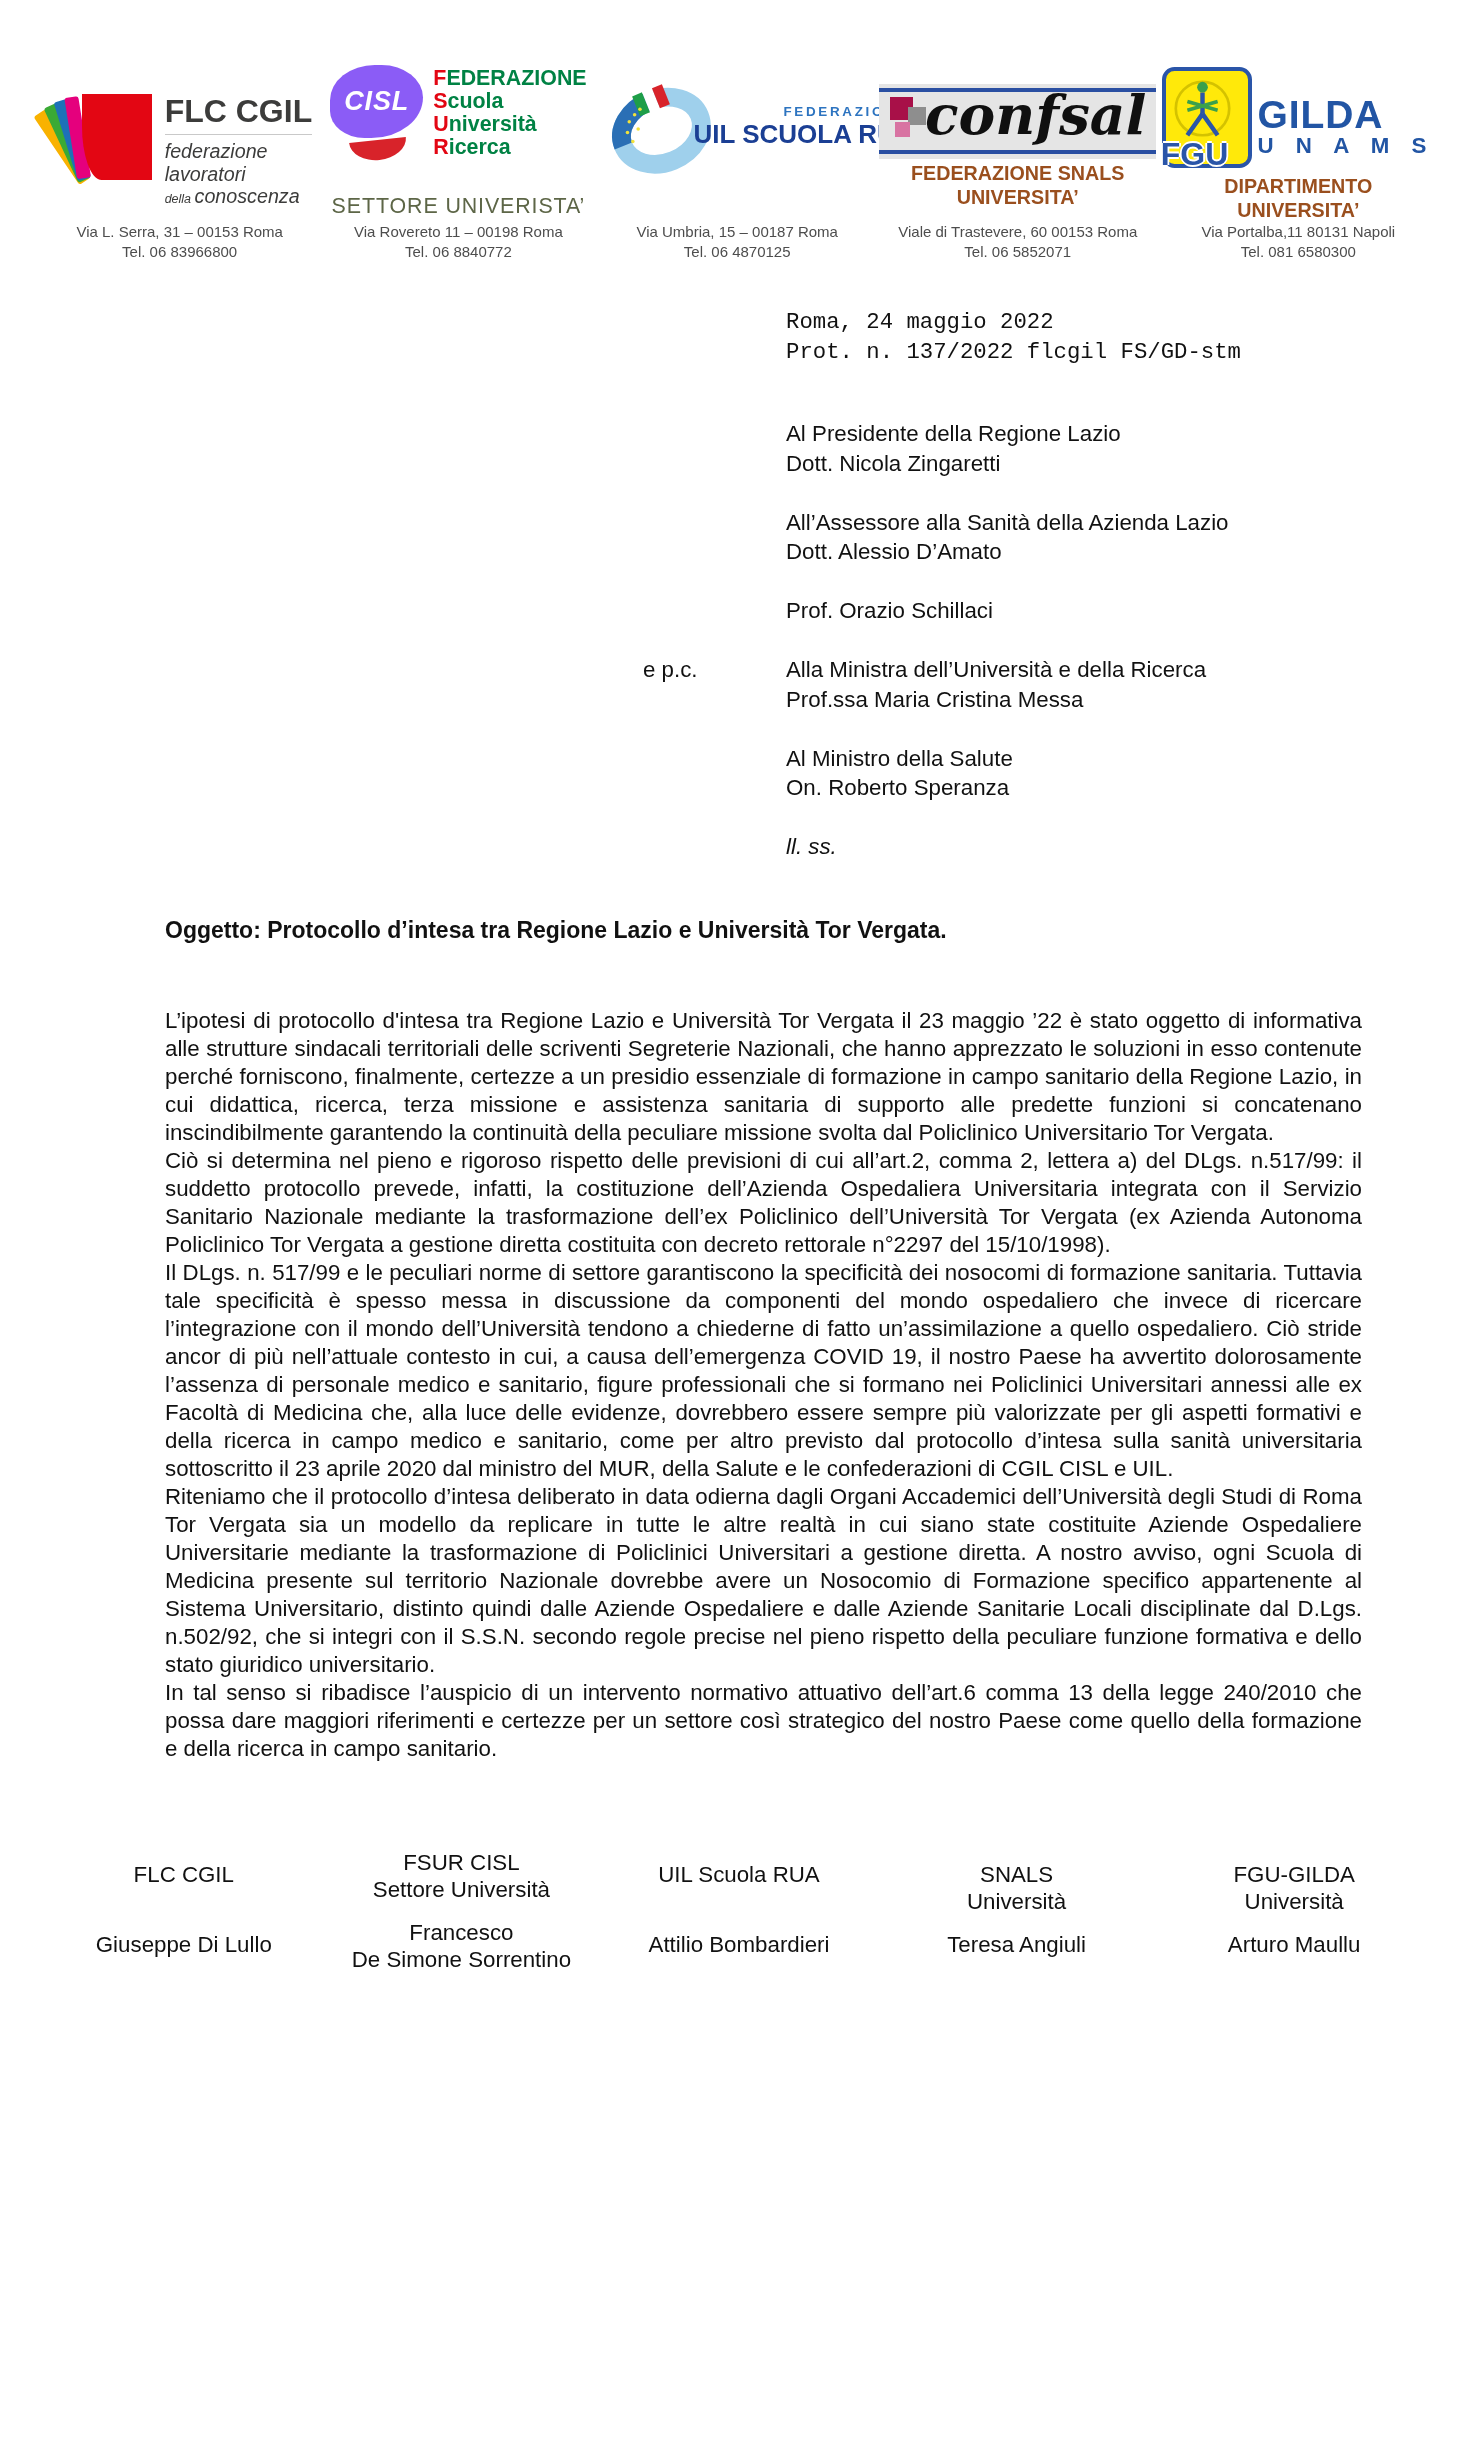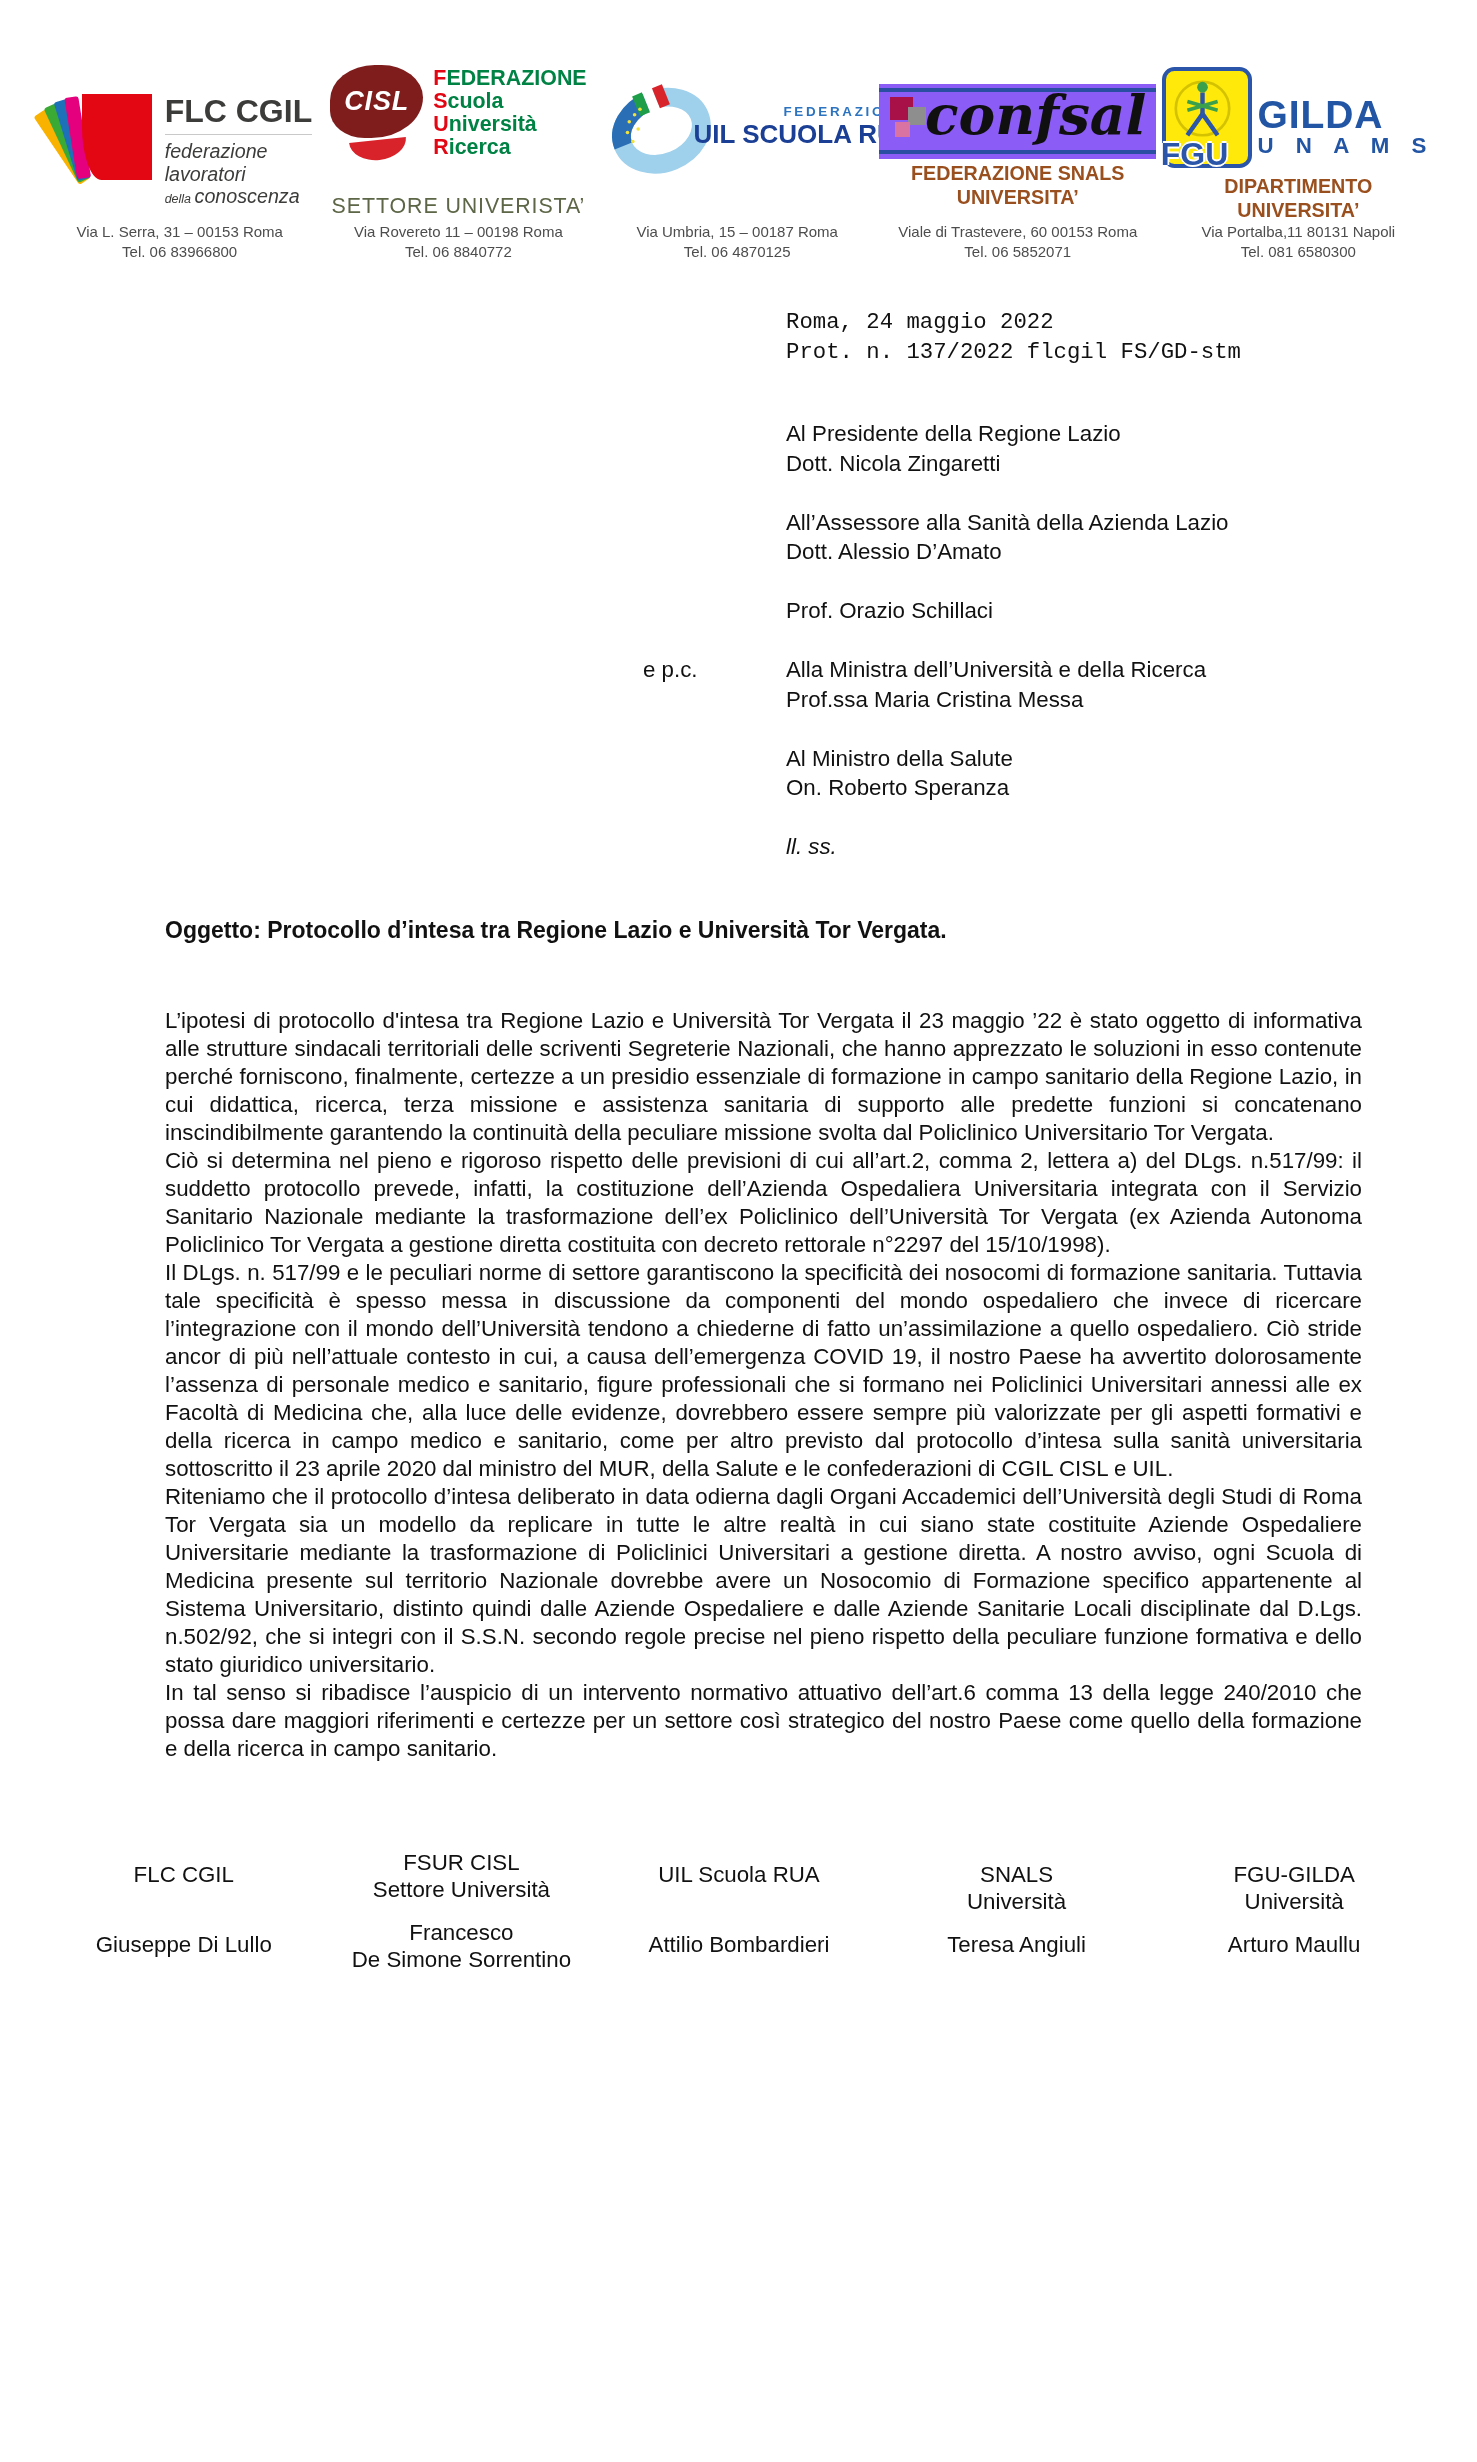--- a/index.html
+++ b/index.html
@@ -26,38 +26,38 @@
   .fp4{background:#e5007d;transform:rotate(-9deg);}
   .flc-square{position:absolute;right:0;bottom:3.6px;width:70px;height:86px;background:#e30613;border-bottom-left-radius:19.7px 54px;}
   .flc-text{margin-left:12.5px;margin-top:5.4px;}
   .flc-title{font-size:32px;font-weight:bold;color:#3c3c3b;letter-spacing:0px;border-bottom:1.8px solid #c9c9c9;padding-bottom:3.6px;}
   .flc-sub{font-style:italic;font-size:19.7px;line-height:22.3px;color:#3c3c3b;margin-top:5.4px;}
   .flc-small{font-size:12.5px;}
 
   
   .cisl-logo{display:flex;margin-top:1.8px;}
   .cisl-badge{position:relative;width:96px;height:100px;}
-  .cisl-blob{position:absolute;top:0;left:0;width:93px;height:73px;background:#7f1d1d;border-radius:52% 48% 60% 40%;display:flex;align-items:center;justify-content:center;}
+  .cisl-blob{position:absolute;top:0;left:0;width:93px;height:73px;background:#8b5cf6;border-radius:52% 48% 60% 40%;display:flex;align-items:center;justify-content:center;}
   .cisl-blob span{color:#fff;font-weight:bold;font-style:italic;font-size:27px;letter-spacing:0.9px;}
   .cisl-crescent{position:absolute;left:19.7px;top:75px;width:57px;height:19.7px;background:#d8232a;border-radius:0 0 50% 50%/0 0 100% 100%;transform:rotate(-6deg);}
   .fsur{margin-left:7.1px;margin-top:1.8px;font-weight:bold;font-size:21.4px;line-height:23px;}
   .fsur .r{color:#e30613;}
   .fsur .g{color:#008244;}
   .cisl-sector{position:absolute;bottom:3px;left:0;right:0;text-align:center;color:#5d6647;font-size:21.4px;letter-spacing:0.9px;}
 
   
   .uil-logo{position:relative;width:100%;height:116px;margin-top:9px;}
   .uil-ring{position:absolute;left:5.4px;top:7.1px;}
   .uil-text{position:absolute;left:93px;top:32px;text-align:center;}
   .uil-fed{color:#2d74c0;font-weight:bold;font-size:13.4px;letter-spacing:2.7px;text-align:right;margin-right:5.4px;}
   .uil-name{color:#1b3f94;font-weight:bold;font-size:26px;letter-spacing:0px;white-space:nowrap;}
 
   
   .confsal-wrap{margin-top:21.4px;width:277px;}
-  .confsal-logo{position:relative;width:277px;height:75px;background:#8b5cf6;}
+  .confsal-logo{position:relative;width:277px;height:75px;background:#e5e5e5;}
   .confsal-bar{position:absolute;left:0;right:0;height:4.5px;background:#2a4fa2;}
   .cb-top{top:3.6px;}
   .cb-bot{bottom:5.4px;}
   .confsal-script{position:absolute;left:36px;right:0;top:-7.1px;bottom:0;font-family:"DejaVu Serif",serif;font-style:italic;font-weight:bold;font-size:55px;line-height:75px;text-align:center;color:#101010;}
   .csq{position:absolute;}
   .csq1{left:10.7px;top:12.5px;width:23px;height:23px;background:#a81048;}
   .csq2{left:29px;top:23px;width:18px;height:18px;background:#8e8e8e;}
   .csq3{left:16px;top:38px;width:14.3px;height:14.3px;background:#d873a2;}
   .confsal-sub{color:#9a4f1e;font-weight:bold;font-size:19.7px;line-height:24px;text-align:center;margin-top:1.8px;}
 

